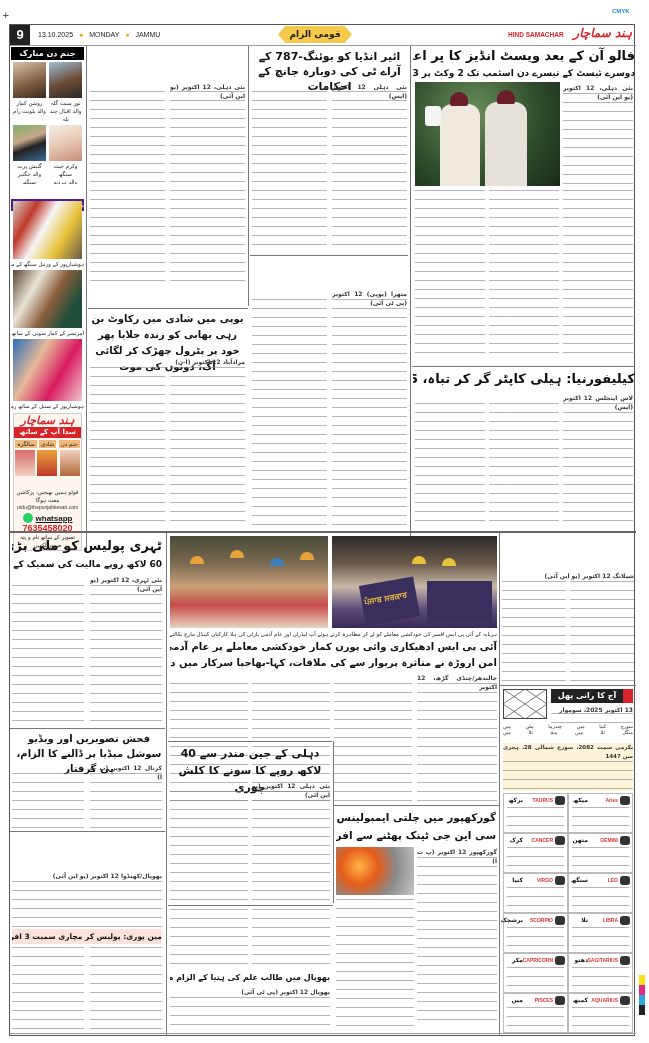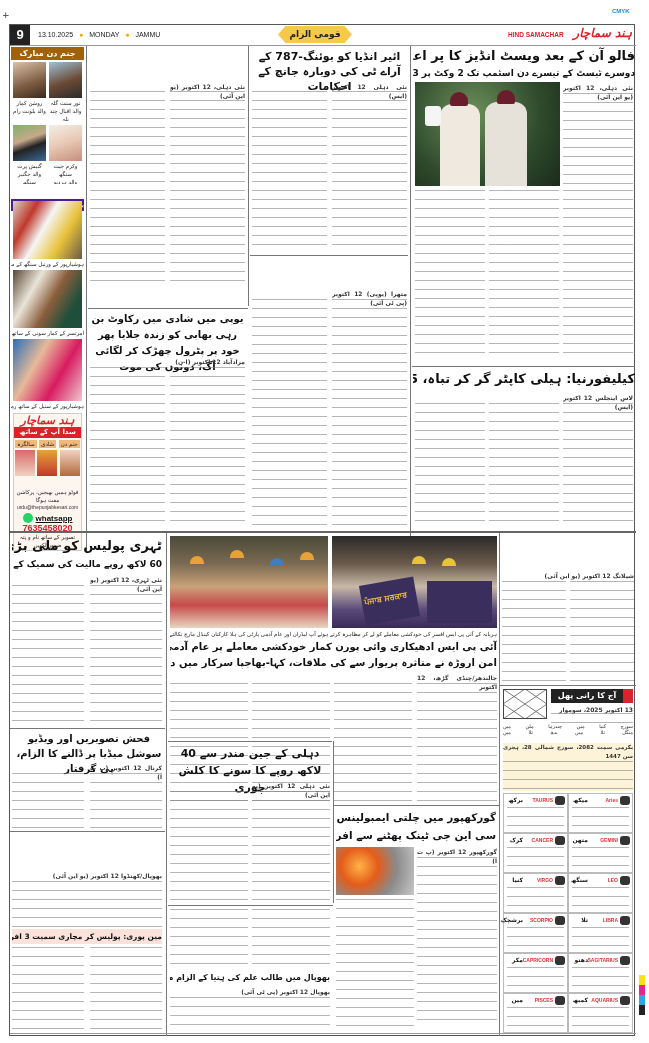--- a/index.html
+++ b/index.html
@@ -33,21 +33,21 @@
     <span>MONDAY</span>
     <span style="color:#f0a500;margin:0 4px">●</span>
     <span>JAMMU</span>
   </div>
   <div class="abs urdu" style="left:268px;top:1px;width:74px;height:17px;background:#f6c94a;clip-path:polygon(10% 0,90% 0,100% 50%,90% 100%,10% 100%,0 50%);font-size:9px;font-weight:bold;text-align:center;line-height:17px;color:#222">قومی الزام</div>
   <div class="abs" style="left:498px;top:6px;font-size:6.5px;font-weight:bold;color:#d9232a;font-family:'Liberation Sans',sans-serif">HIND SAMACHAR</div>
   <div class="abs urdu" style="left:552px;top:1px;width:70px;font-size:12px;font-weight:bold;color:#d9232a;font-style:italic">ہند سماچار</div>
   <div class="rule-h" style="left:0;top:20px;width:626px;background:#999"></div>
 
   <div class="abs" style="left:1px;top:22px;width:73px;height:505px">
-    <div class="urdu" style="background:#a16207;color:#fff;font-size:8px;font-weight:bold;text-align:center;height:13px;line-height:13px">جنم دن مبارک</div>
+    <div class="urdu" style="background:#000000;color:#fff;font-size:8px;font-weight:bold;text-align:center;height:13px;line-height:13px">جنم دن مبارک</div>
     <div class="abs" style="left:2px;top:15px;width:33px;height:36px;background:linear-gradient(160deg,#d9c2a8,#7b5a3f 60%,#3a2a1e)"></div>
     <div class="abs" style="left:38px;top:15px;width:33px;height:36px;background:linear-gradient(160deg,#9ec2d9,#6b4a35 55%,#2a2a2a)"></div>
     <div class="abs caption" style="left:2px;top:52px;width:33px;white-space:normal;height:22px">
         <div>روشن کمار</div>
         <div>والد بلونت رام</div>
       </div>
     <div class="abs caption" style="left:38px;top:52px;width:33px;white-space:normal;height:22px">
         <div>نور سنت گلہ</div>
         <div>والد اقبال چند نلہ</div>
       </div>

